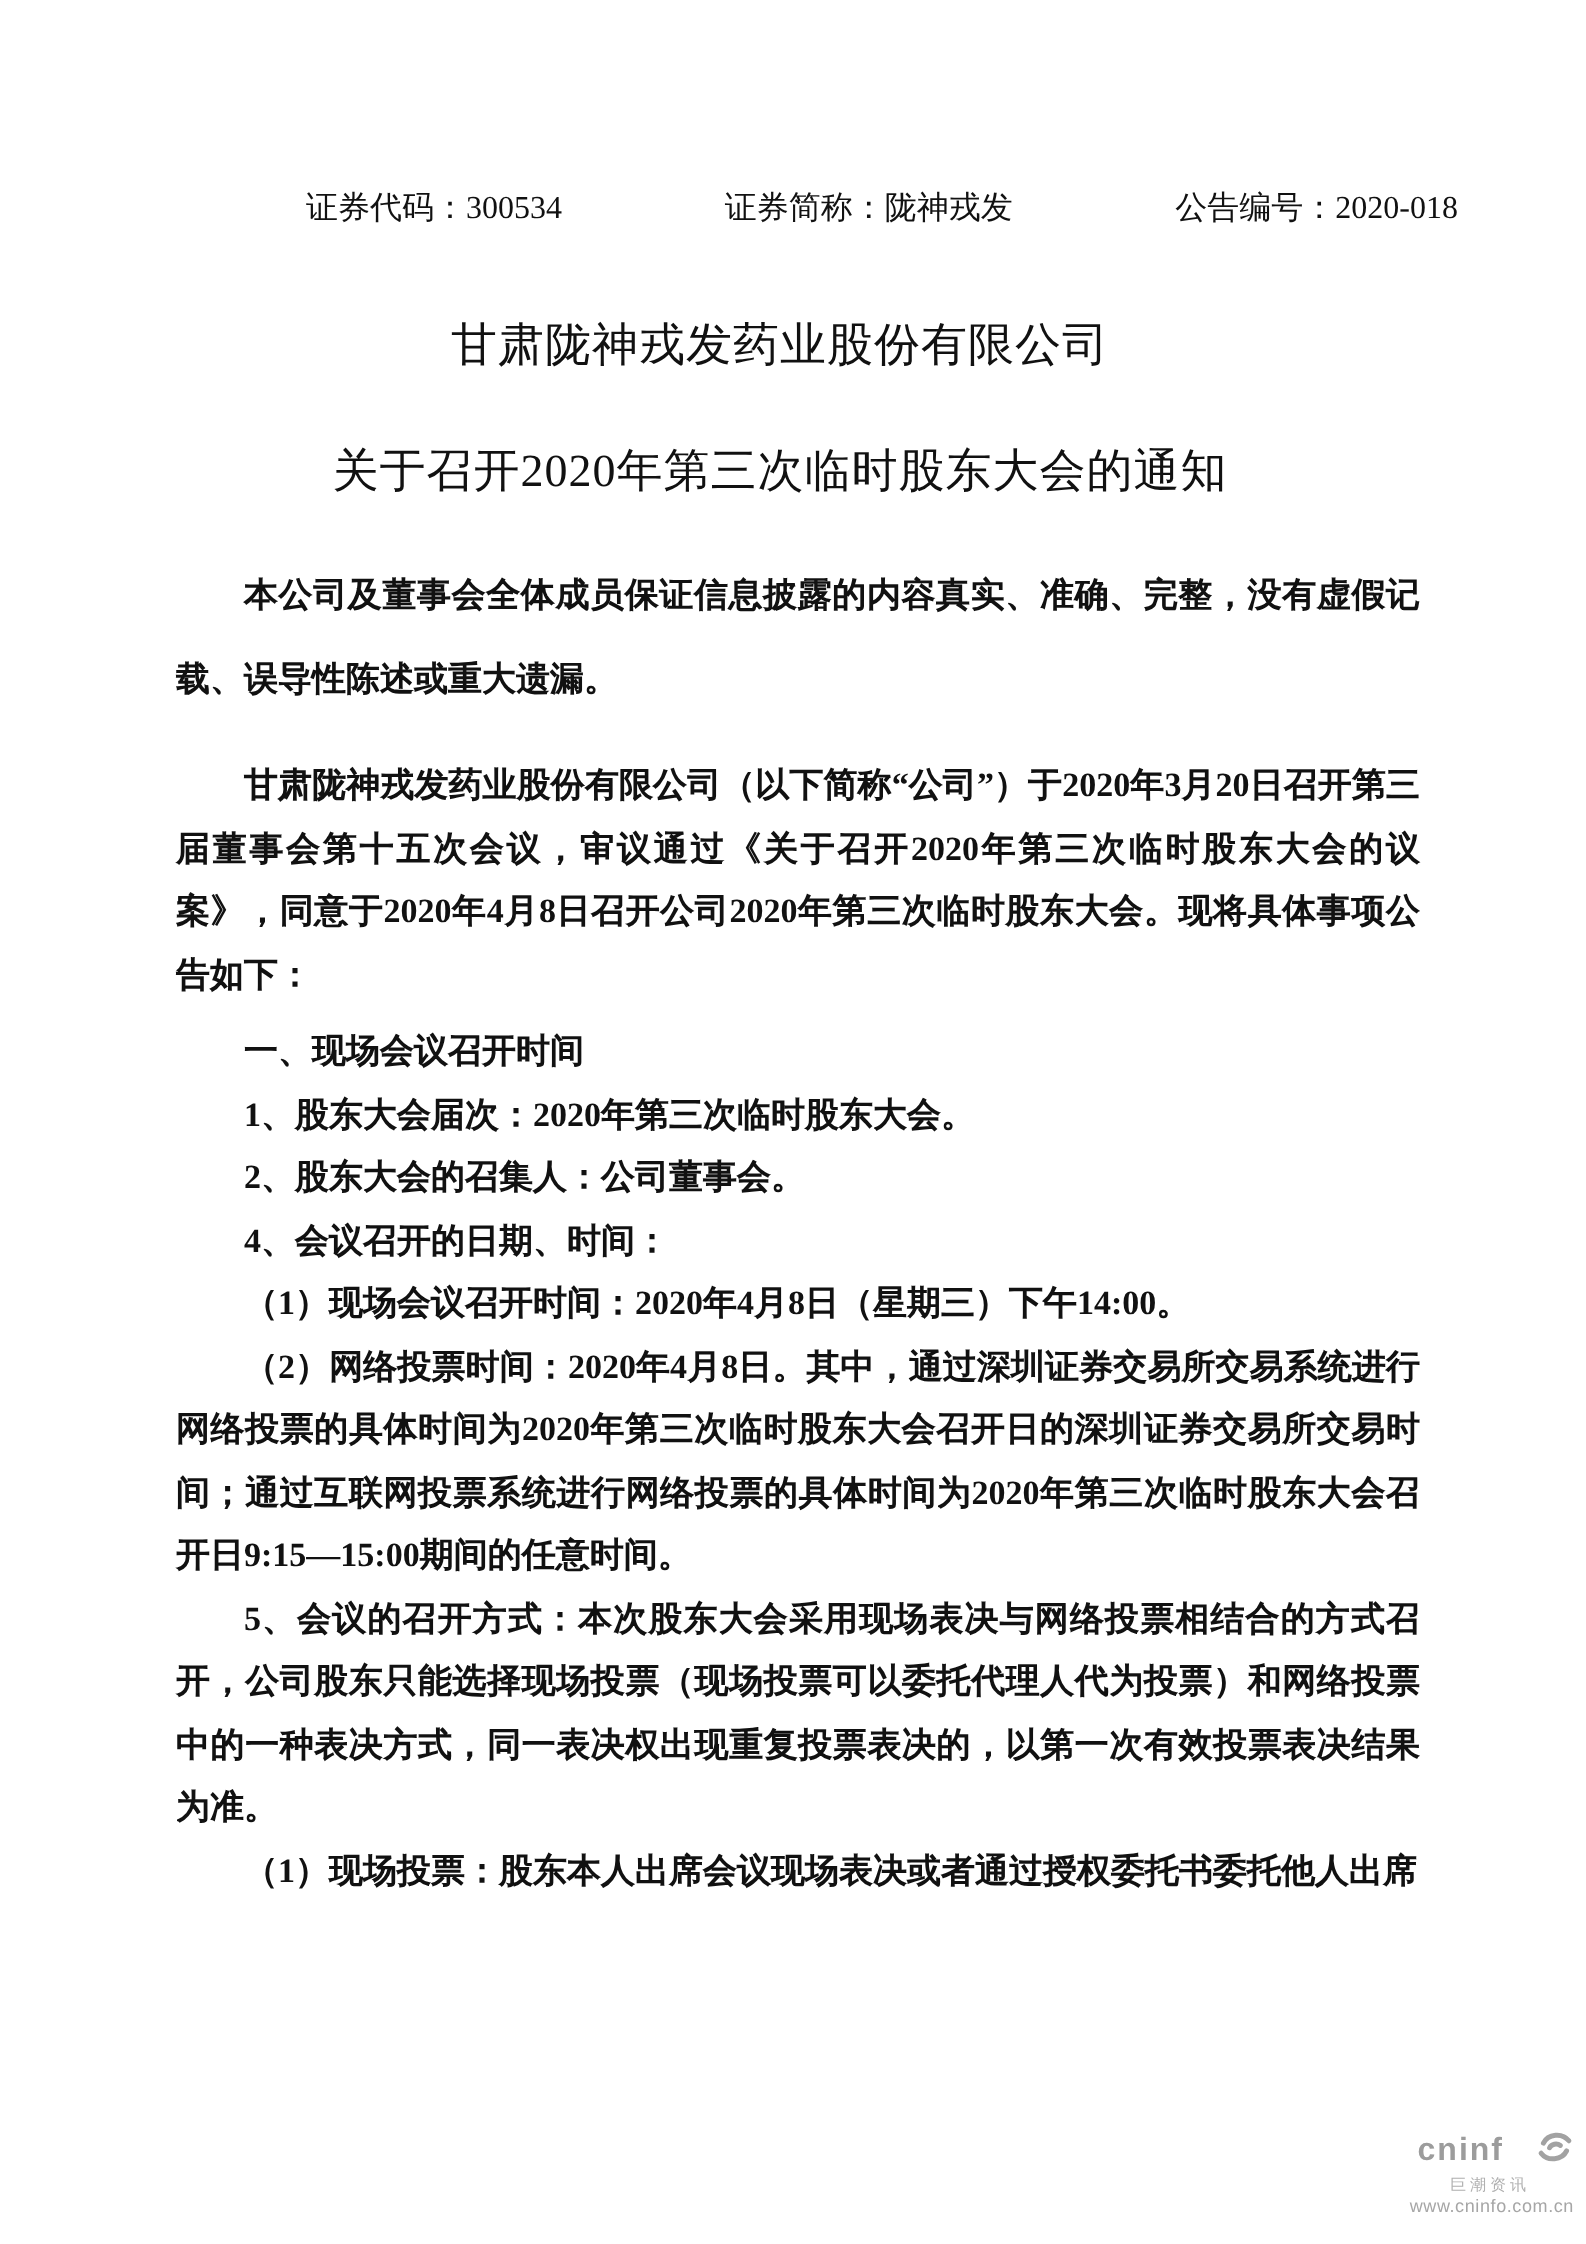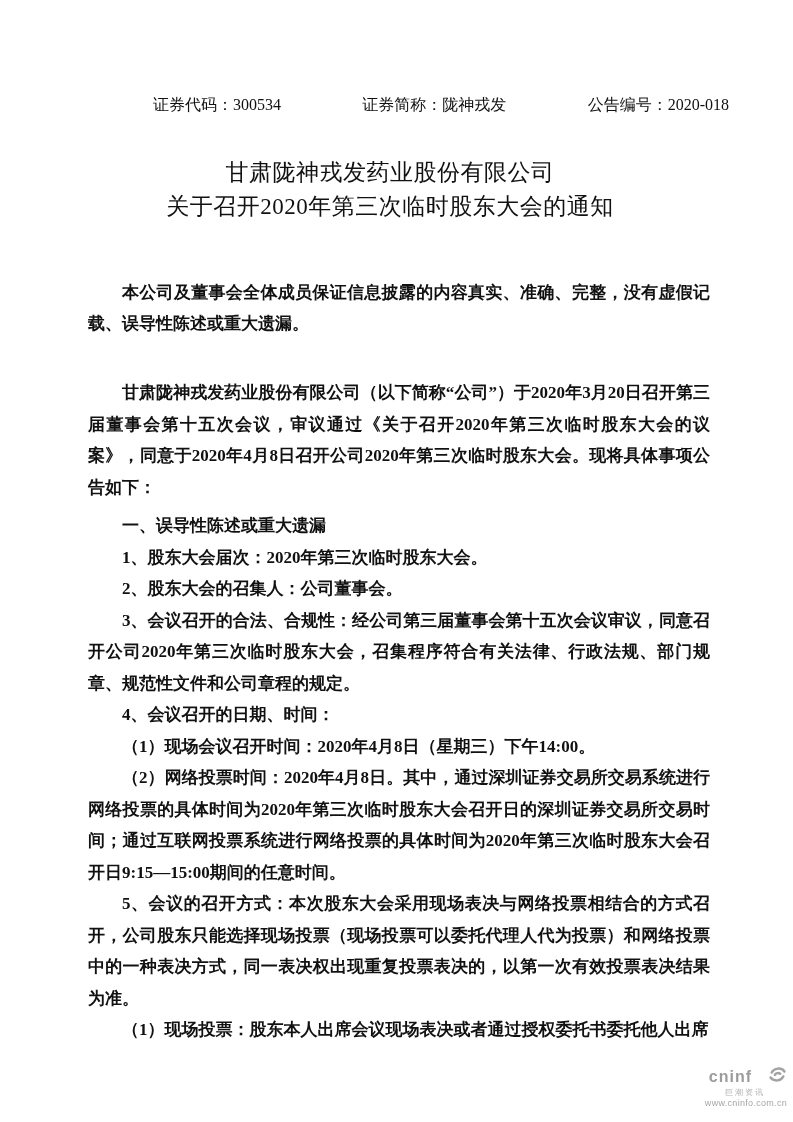--- a/index.html
+++ b/index.html
@@ -34,30 +34,30 @@
     position: absolute;
     left: 85px;
     width: 610px;
     text-align: center;
     font-size: 23px;
     font-weight: normal;
     line-height: 30px;
     letter-spacing: 0.5px;
   }
   .title-1 { top: 158px; }
-  .title-2 { top: 192px; }
+  .title-2 { top: 221px; }
   
   .disclaimer {
     position: absolute;
     top: 277px;
     left: 88px;
     width: 622px;
     font-size: 17px;
     font-weight: bold;
-    line-height: 31px;
+    line-height: 42px;
     text-indent: 2em;
     text-align: justify;
   }
   
   .body-text {
     position: absolute;
     top: 377px;
     left: 88px;
     width: 622px;
     font-size: 17px;
@@ -121,24 +121,23 @@
     <span>公告编号：2020-018</span>
   </div>
 
   <div class="title title-1">甘肃陇神戎发药业股份有限公司</div>
   <div class="title title-2">关于召开2020年第三次临时股东大会的通知</div>
 
   <div class="disclaimer">本公司及董事会全体成员保证信息披露的内容真实、准确、完整，没有虚假记载、误导性陈述或重大遗漏。</div>
 
   <div class="body-text">
     <p>甘肃陇神戎发药业股份有限公司（以下简称“公司”）于2020年3月20日召开第三届董事会第十五次会议，审议通过《关于召开2020年第三次临时股东大会的议案》，同意于2020年4月8日召开公司2020年第三次临时股东大会。现将具体事项公告如下：</p>
-    <p class="heading">一、误导性陈述或重大遗漏</p>
+    <p class="heading">一、现场会议召开时间</p>
     <p>1、股东大会届次：2020年第三次临时股东大会。</p>
     <p>2、股东大会的召集人：公司董事会。</p>
-    <p>3、会议召开的合法、合规性：经公司第三届董事会第十五次会议审议，同意召开公司2020年第三次临时股东大会，召集程序符合有关法律、行政法规、部门规章、规范性文件和公司章程的规定。</p>
     <p>4、会议召开的日期、时间：</p>
     <p>（1）现场会议召开时间：2020年4月8日（星期三）下午14:00。</p>
     <p>（2）网络投票时间：2020年4月8日。其中，通过深圳证券交易所交易系统进行网络投票的具体时间为2020年第三次临时股东大会召开日的深圳证券交易所交易时间；通过互联网投票系统进行网络投票的具体时间为2020年第三次临时股东大会召开日9:15—15:00期间的任意时间。</p>
     <p>5、会议的召开方式：本次股东大会采用现场表决与网络投票相结合的方式召开，公司股东只能选择现场投票（现场投票可以委托代理人代为投票）和网络投票中的一种表决方式，同一表决权出现重复投票表决的，以第一次有效投票表决结果为准。</p>
     <p>（1）现场投票：股东本人出席会议现场表决或者通过授权委托书委托他人出席</p>
   </div>
 
   <div class="cninfo-logo">
     <div class="logo-top">
       <span class="logo-wordmark">cninf</span>

